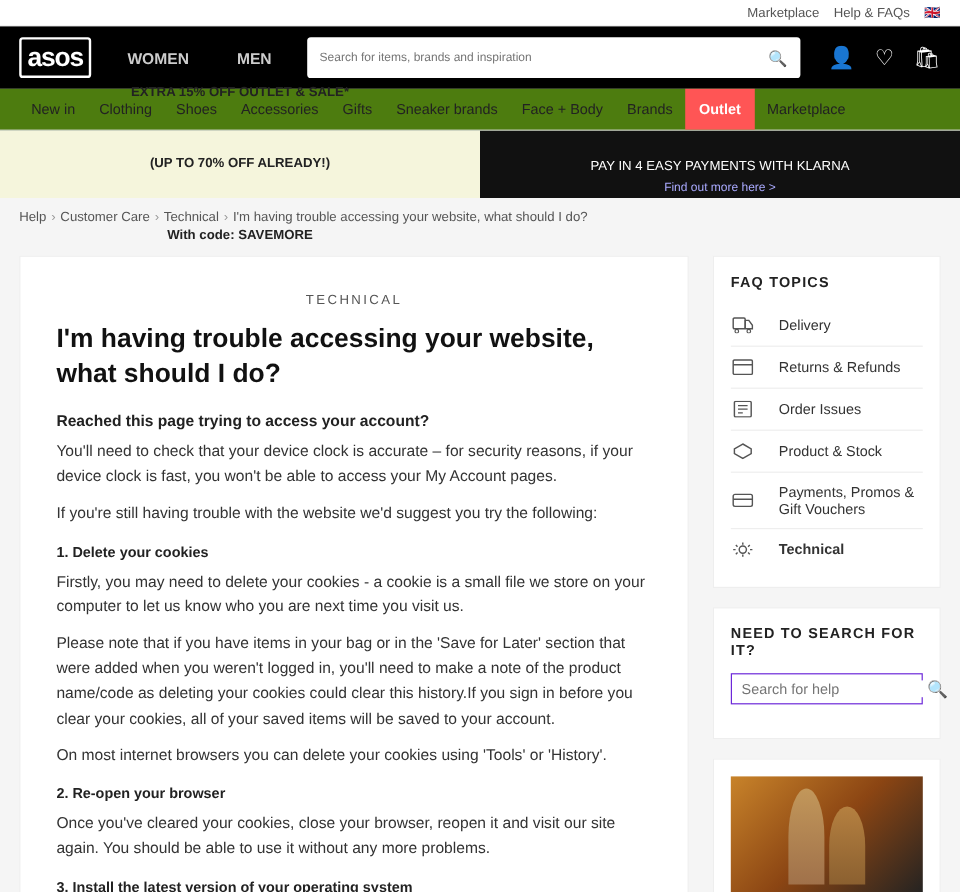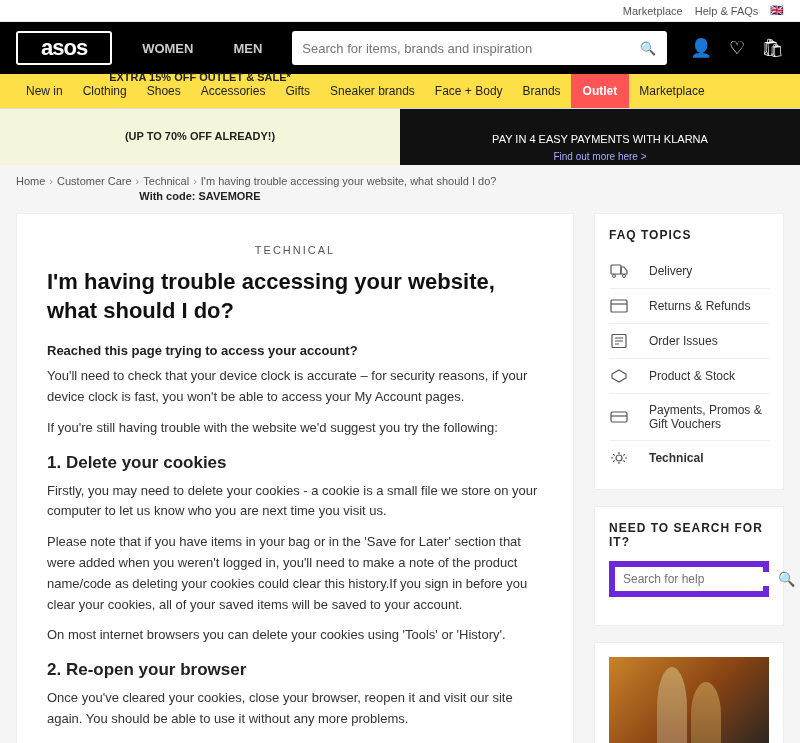--- a/index.html
+++ b/index.html
@@ -4,30 +4,30 @@
   <style>
     * { box-sizing: border-box; margin: 0; padding: 0; }
     body { font-family: Arial, Helvetica, sans-serif; font-size: 13px; color: #222; background: #f5f5f5; }
 
     
     .top-bar { background: #fff; display: flex; justify-content: flex-end; align-items: center; padding: 4px 16px; border-bottom: 1px solid #eee; font-size: 11px; gap: 12px; }
     .top-bar a { color: #555; text-decoration: none; }
 
     
     .header { background: #000; display: flex; align-items: center; padding: 0 16px; height: 52px; gap: 16px; }
-    .header-logo { color: #fff; font-size: 22px; font-weight: 900; border: 2px solid #fff; padding: 2px 23px; border-radius: 3px; letter-spacing: -1px; }
+    .header-logo { color: #fff; font-size: 22px; font-weight: 900; border: 2px solid #fff; padding: 2px 5px; border-radius: 3px; letter-spacing: -1px; }
     .header-nav { display: flex; gap: 12px; }
     .header-nav-item { color: #ccc; font-size: 13px; font-weight: 600; padding: 0 14px; height: 52px; display: flex; align-items: center; cursor: pointer; }
     .header-search { flex: 1; display: flex; align-items: center; background: #fff; border-radius: 3px; padding: 0 10px; height: 34px; }
-    .header-search input { flex: 1; border: none; outline: none; font-size: 13px; color: #0c4a6e; }
+    .header-search input { flex: 1; border: none; outline: none; font-size: 10px; color: #0c4a6e; }
     .header-icons { display: flex; gap: 16px; color: #fff; font-size: 18px; margin-left: 8px; }
     .header-icon { cursor: pointer; }
 
     
-    .main-nav { background: #fde047; display: flex; border-bottom: 1px solid #ddd; padding: 0 16px; }
+    .main-nav { background: #4d7c0f; display: flex; border-bottom: 1px solid #ddd; padding: 0 16px; }
     .nav-item { font-size: 12px; color: #222; padding: 10px 10px; cursor: pointer; white-space: nowrap; text-decoration: none; display: flex; align-items: center; }
     .nav-item.outlet { background: #f55; color: #fff; font-weight: 700; padding: 10px 12px; }
 
     
     .promo-banner { display: flex; height: 56px; }
     .promo-left { background: #f5f5dc; flex: 1; display: flex; flex-direction: column; align-items: center; justify-content: center; font-size: 11px; font-weight: 700; color: #222; text-align: center; line-height: 1.4; gap: 44px; }
     .promo-right { background: #111; flex: 1; display: flex; flex-direction: column; align-items: center; justify-content: flex-end; color: #fff; font-size: 11px; text-align: center; line-height: 1.6; }
     .promo-right .klarna-link { color: #aaf; font-size: 10px; }
 
     
@@ -37,33 +37,33 @@
 
     
     .content-wrap { display: flex; gap: 20px; padding: 16px; max-width: 800px; margin: 0 auto; }
 
     
     .article { background: #fff; flex: 1; padding: 30px 30px 30px 30px; border: 1px solid #eee; }
     .article-tag { text-align: center; font-size: 11px; letter-spacing: 2px; color: #555; margin-bottom: 12px; text-transform: uppercase; }
     .article-title { font-size: 22px; font-weight: 900; color: #111; margin-bottom: 18px; line-height: 1.3; }
     .article h3 { font-size: 13px; font-weight: 700; margin-bottom: 8px; }
     .article p { font-size: 13px; color: #333; line-height: 1.6; margin-bottom: 10px; }
-    .article h4 { font-size: 17px; font-weight: 700; margin: 14px 0 8px; }
+    .article h4 { font-size: 12px; font-weight: 700; margin: 14px 0 8px; }
 
     
     .sidebar { width: 190px; flex-shrink: 0; }
     .sidebar-section { background: #fff; border: 1px solid #eee; margin-bottom: 16px; padding: 14px; }
     .sidebar-title { font-size: 12px; font-weight: 700; letter-spacing: 1px; margin-bottom: 12px; text-transform: uppercase; }
     .faq-item { display: flex; align-items: center; gap: 20px; padding: 9px 0; border-bottom: 1px solid #eee; cursor: pointer; font-size: 12px; color: #333; }
     .faq-item:last-child { border-bottom: none; }
     .faq-icon { width: 20px; height: 16px; display: flex; align-items: center; justify-content: center; flex-shrink: 0; }
     .faq-item.active { font-weight: 700; }
 
     
-    .search-box { display: flex; align-items: center; border: 6px solid #6d28d9; padding: 4px 8px; margin-bottom: 14px; }
+    .search-box { display: flex; align-items: center; border: 1px solid #6d28d9; padding: 4px 8px; margin-bottom: 14px; }
     .search-box input { border: none; outline: none; font-size: 12px; flex: 1; }
     .search-box-icon { color: #555; font-size: 14px; }
 
     
     .contact-img { background: linear-gradient(135deg, #c8832a 0%, #8B4513 50%, #222 100%); height: 100px; margin-bottom: 10px; display: flex; align-items: flex-end; overflow: hidden; position: relative; }
     .contact-img-overlay { width: 100%; height: 100%; display: flex; align-items: center; justify-content: center; }
     .contact-fig { display: flex; gap: 4px; align-items: flex-end; justify-content: center; width: 100%; height: 100%; padding: 10px; }
     .person { width: 30px; border-radius: 50% 50% 0 0; }
     .person1 { height: 80px; background: linear-gradient(#c2975a, #a0714a); }
     .person2 { height: 65px; background: linear-gradient(#b58040, #8B6030); margin-top: 15px; }
@@ -113,21 +113,21 @@
     <span>(UP TO 70% OFF ALREADY!)</span>
     <span>With code: SAVEMORE</span>
   </div>
   <div class="promo-right">
     <span>PAY IN 4 EASY PAYMENTS WITH KLARNA</span>
     <span class="klarna-link">Find out more here &gt;</span>
   </div>
 </div>
 
 <div class="breadcrumb">
-  <a>Home</a>
+  <a>Help</a>
   <span class="breadcrumb-sep">›</span>
   <a>Customer Care</a>
   <span class="breadcrumb-sep">›</span>
   <a>Technical</a>
   <span class="breadcrumb-sep">›</span>
   <span>I'm having trouble accessing your website, what should I do?</span>
 </div>
 
 <div class="content-wrap">
 

